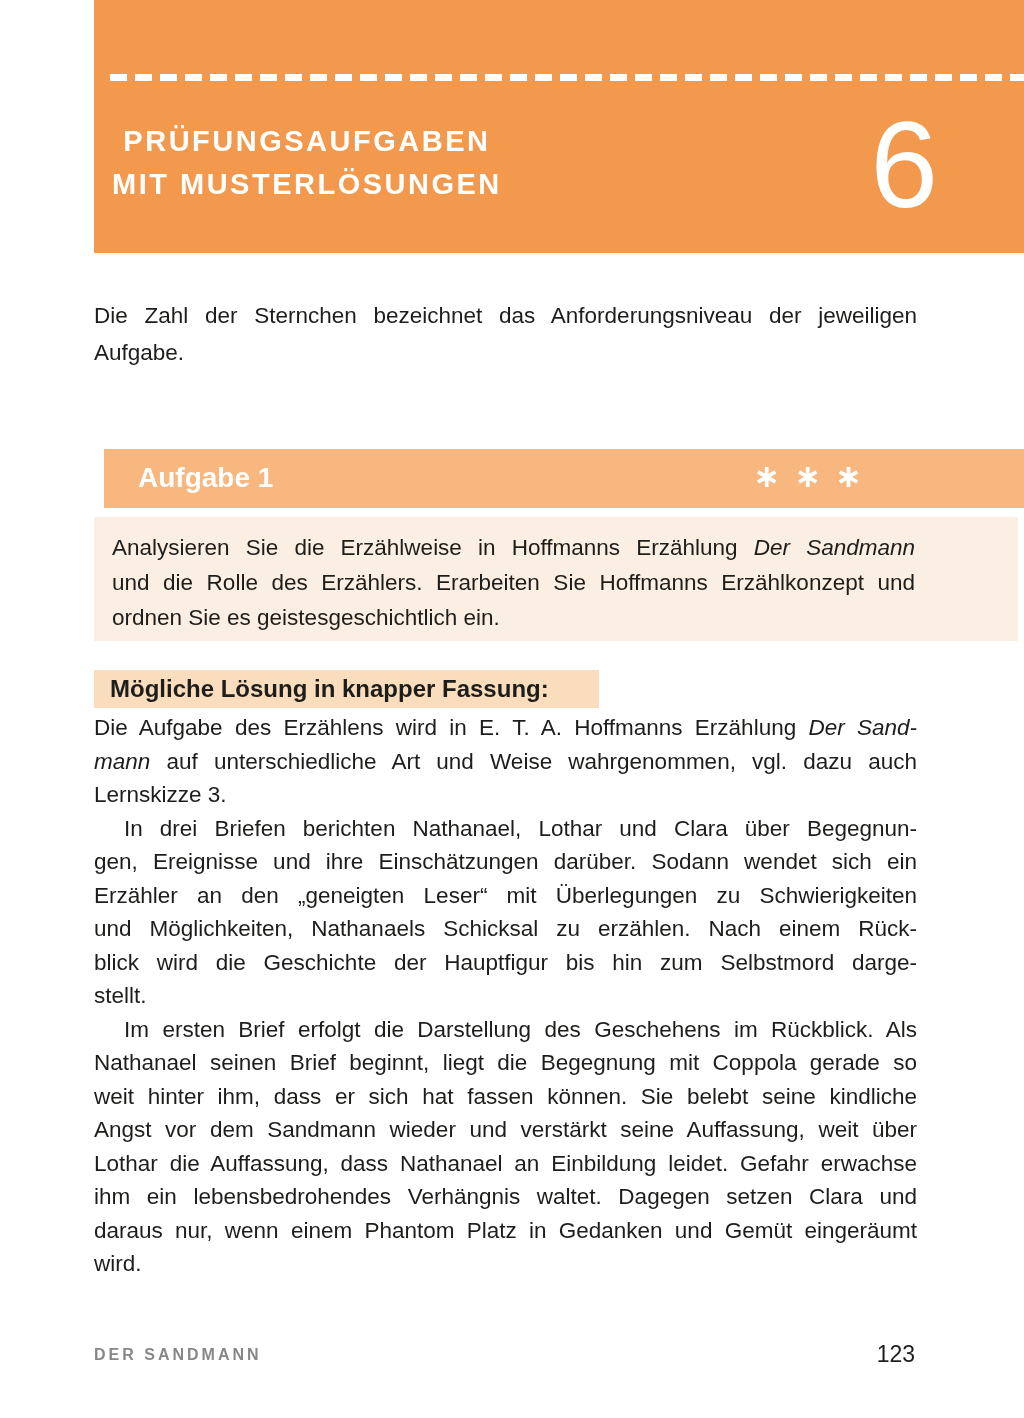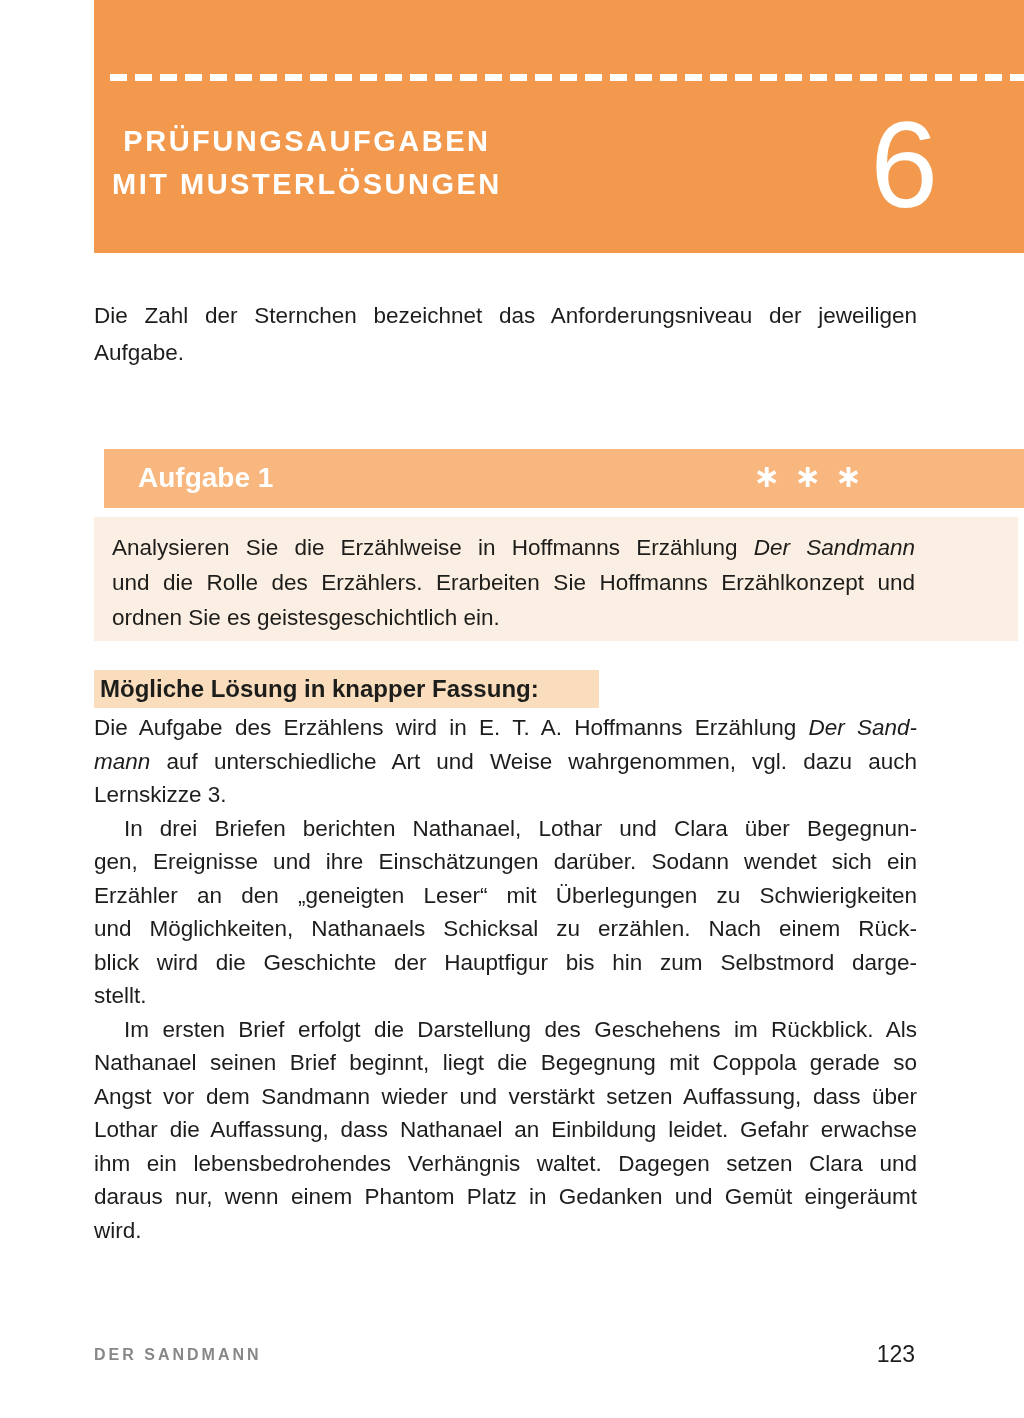--- a/index.html
+++ b/index.html
@@ -27,21 +27,21 @@
   .band{position:absolute;left:104px;right:0;top:449px;height:59px;background:var(--band_orange,#F8B77E);}
   .band-label{position:absolute;left:34px;top:0;line-height:58px;font-size:28px;font-weight:bold;color:#ffffff;}
   .band-stars{position:absolute;right:148px;top:0;line-height:54px;font-size:32px;
         letter-spacing:14px;color:#ffffff;font-family:"DejaVu Sans",sans-serif;font-weight:bold;}
   
   .taskbox{position:absolute;left:94px;top:517px;width:924px;height:124px;box-sizing:border-box;
         background:var(--task_box_bg,#FBEEE2);padding:13px 103px 0 18px;font-size:22.5px;}
   .taskbox .tline{line-height:35px;}
   
   .highlight{position:absolute;left:94px;top:670px;width:505px;height:38px;box-sizing:border-box;
-        background:var(--highlight_bg,#F9DDBC);line-height:38px;padding-left:6px;
+        background:var(--highlight_bg,#F9DDBC);line-height:38px;padding-left:16px;
         font-size:24px;font-weight:bold;white-space:nowrap;}
   .solution-body{position:absolute;left:94px;top:711px;width:823px;font-size:22.5px;}
   
   .footer-left{position:absolute;left:94px;top:1346px;font-size:16px;font-weight:bold;
         letter-spacing:3px;color:var(--footer_gray,#878787);}
   .page-num{position:absolute;right:109px;top:1341px;font-size:23px;color:var(--text,#1D1D1B);}
 </style>
 </head>
 <body>
 
@@ -82,21 +82,22 @@
       <div class="tline tindent"><span>In drei Briefen berichten Nathanael, Lothar und Clara über Begegnun-</span></div>
       <div class="tline"><span>gen, Ereignisse und ihre Einschätzungen darüber. Sodann wendet sich ein</span></div>
       <div class="tline"><span>Erzähler an den „geneigten Leser“ mit Überlegungen zu Schwierigkeiten</span></div>
       <div class="tline"><span>und Möglichkeiten, Nathanaels Schicksal zu erzählen. Nach einem Rück-</span></div>
       <div class="tline"><span>blick wird die Geschichte der Hauptfigur bis hin zum Selbstmord darge-</span></div>
       <div class="tline tlast"><span>stellt.</span></div>
     </div>
     <div>
       <div class="tline tindent"><span>Im ersten Brief erfolgt die Darstellung des Geschehens im Rückblick. Als</span></div>
       <div class="tline"><span>Nathanael seinen Brief beginnt, liegt die Begegnung mit Coppola gerade so</span></div>
-      <div class="tline"><span>Angst vor dem Sandmann wieder und verstärkt setzen Auffassung, dass über</span></div>
+      <div class="tline"><span>weit hinter ihm, dass er sich hat fassen können. Sie belebt seine kindliche</span></div>
+      <div class="tline"><span>Angst vor dem Sandmann wieder und verstärkt seine Auffassung, weit über</span></div>
       <div class="tline"><span>Lothar die Auffassung, dass Nathanael an Einbildung leidet. Gefahr erwachse</span></div>
       <div class="tline"><span>ihm ein lebensbedrohendes Verhängnis waltet. Dagegen setzen Clara und</span></div>
       <div class="tline"><span>daraus nur, wenn einem Phantom Platz in Gedanken und Gemüt eingeräumt</span></div>
       <div class="tline tlast"><span>wird.</span></div>
     </div>
   </div>
 
 <div class="footer-left">DER SANDMANN</div>
 <div class="page-num">123</div>
 

